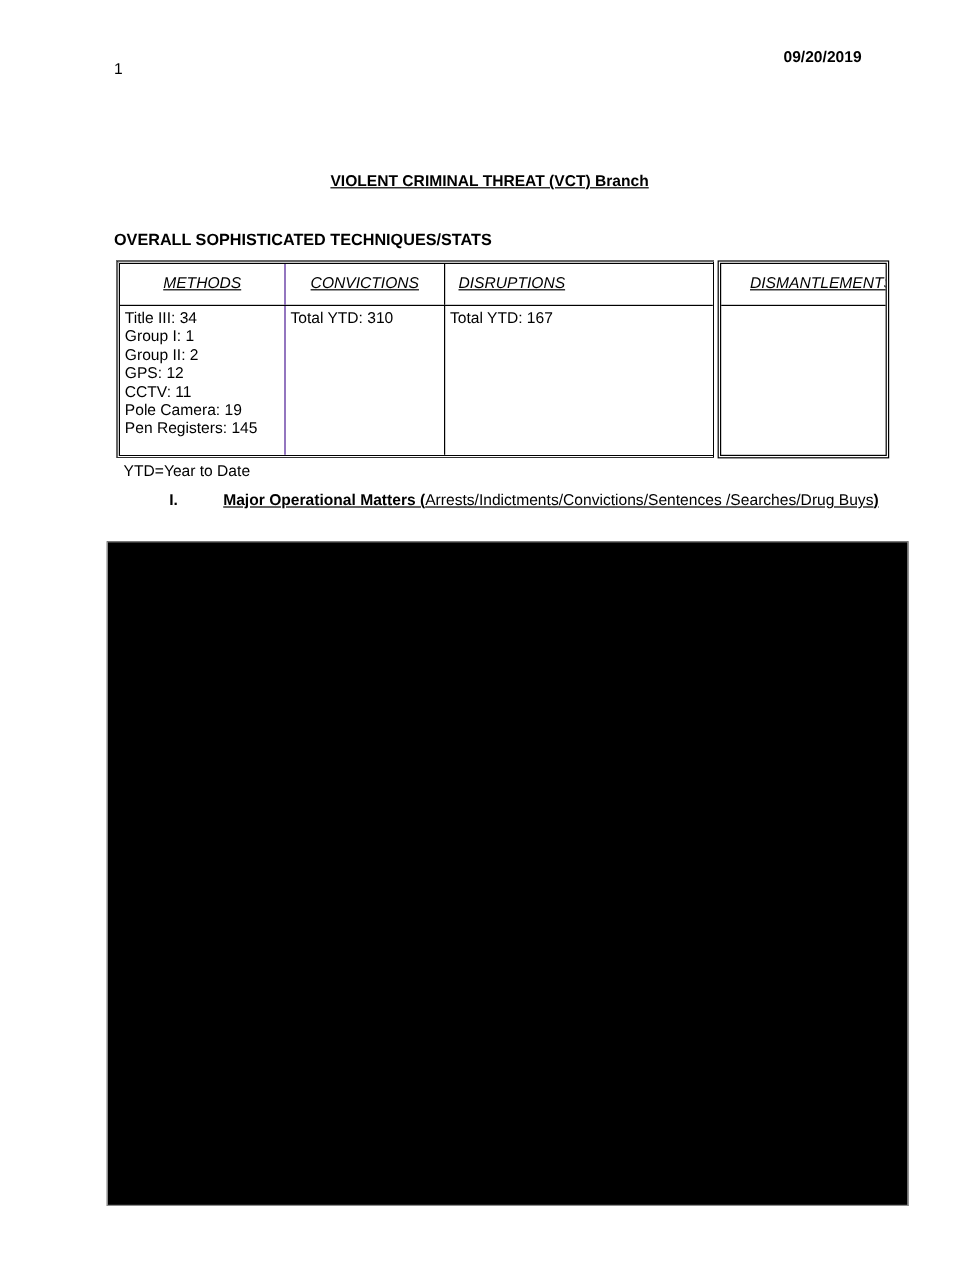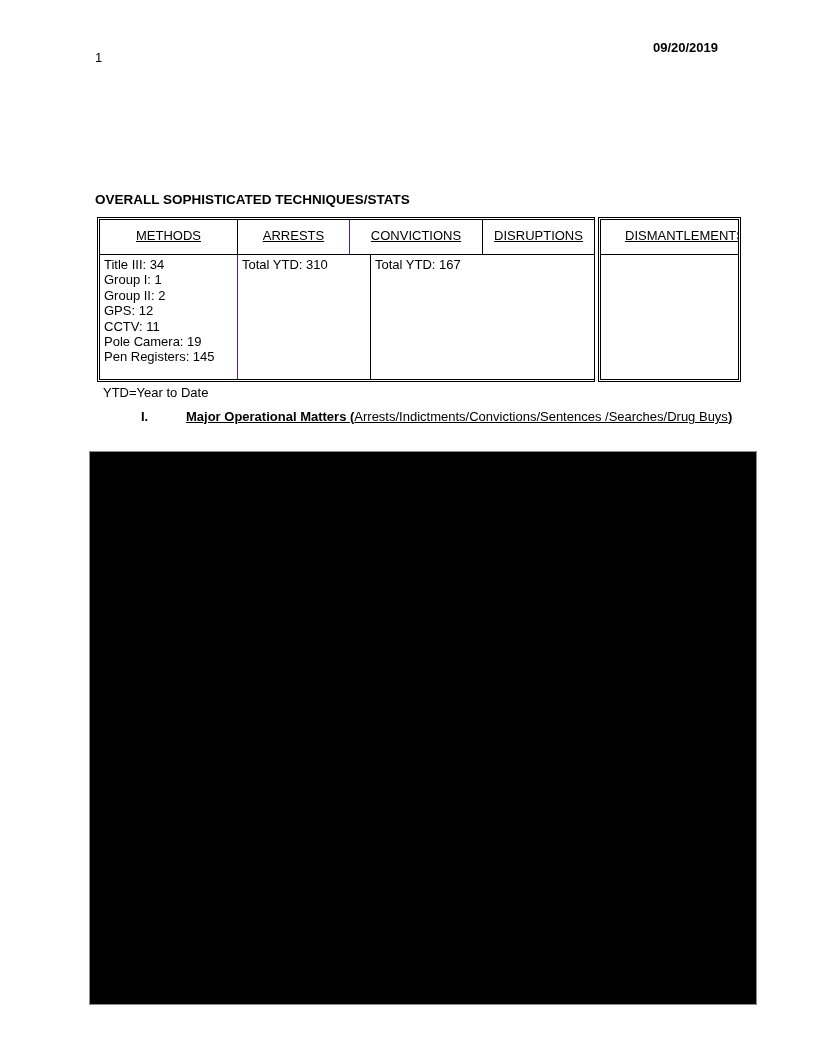--- a/index.html
+++ b/index.html
@@ -61,21 +61,21 @@
     width: 498px;
     border: 3px double #000;
     border-right: 1px solid #000;
   }
   .stats-table2 {
     width: 143px;
     border: 3px double #000;
     margin-left: 3px;
   }
   .t-row { display: flex; }
-  .t-head-row { border-bottom: 1px solid #000; height: 35px; }
+  .t-head-row { border-bottom: 1px solid #000; height: 35px; font-style: italic; }
   .t-data-row { height: 124px; }
   .t-cell {
     padding: 2px 4px;
     line-height: 15.4px;
     overflow: hidden;
   }
   .t-head-cell {
     text-align: center;
     padding-top: 8px;
     text-decoration: underline;
@@ -117,28 +117,28 @@
   }
 </style>
 </head>
 <body>
 
 <div class="page">
 
   <span class="page-number">1</span>
   <span class="doc-date">09/20/2019</span>
 
+  <div class="title-sub">VIOLENT CRIMINAL THREAT (VCT) Branch</div>
 
   <div class="section-heading">OVERALL SOPHISTICATED TECHNIQUES/STATS</div>
 
   <div class="stats-wrap">
     <div class="stats-table1">
       <div class="t-row t-head-row">
         <div class="t-cell t-head-cell col-methods">METHODS</div>
-        <div class="t-cell t-head-cell col-arrests">ARRESTS</div>
         <div class="t-cell t-head-cell col-convictions">CONVICTIONS</div>
         <div class="t-cell t-head-cell col-disruptions">DISRUPTIONS</div>
       </div>
       <div class="t-row t-data-row">
         <div class="t-cell col-methods">
           <div>Title III: 34</div>
           <div>Group I: 1</div>
           <div>Group II: 2</div>
           <div>GPS: 12</div>
           <div>CCTV: 11</div>

